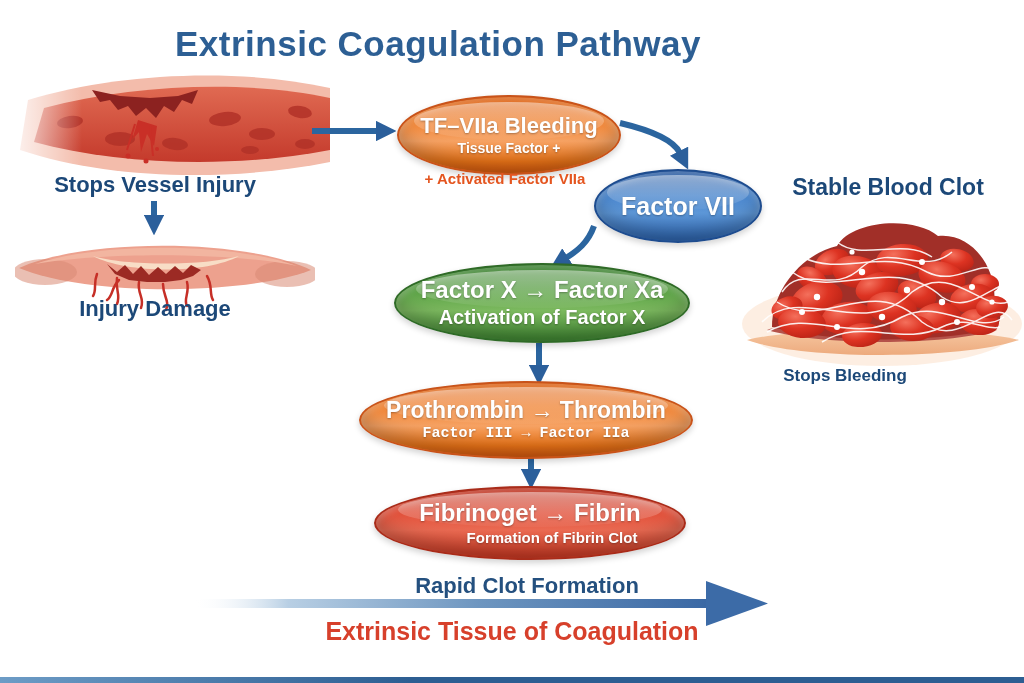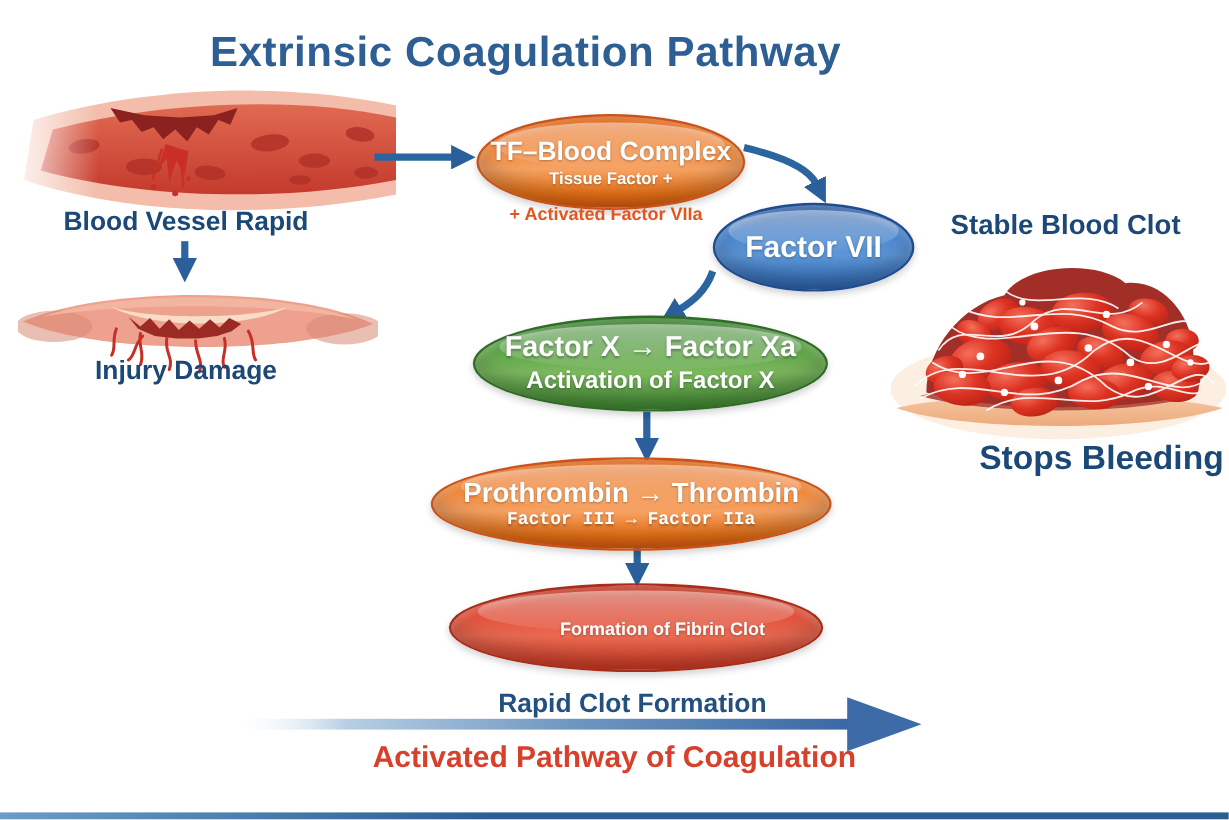--- a/index.html
+++ b/index.html
@@ -110,21 +110,21 @@
   <polygon fill="#8c2220" points="92,26 120,32 150,34 178,32 198,26 192,40 182,36 174,48 164,42 156,54 146,44 136,52 128,42 118,46 110,36 100,38"></polygon>
   <polygon fill="#c92f27" points="138,56 132,76 139,68 141,88 147,70 154,82 157,62"></polygon>
   <path d="M135,60 L127,86" stroke="#c92f27" stroke-width="2" fill="none"></path>
   <path d="M150,62 L153,92" stroke="#c92f27" stroke-width="2" fill="none"></path>
   <circle cx="128" cy="92" r="2.5" fill="#c92f27"></circle>
   <circle cx="146" cy="97" r="2.5" fill="#c92f27"></circle>
   <circle cx="157" cy="85" r="2" fill="#c92f27"></circle>
   <rect x="0" y="0" width="82" height="118" fill="url(#fadeL)"></rect>
 </svg>
 
-<div class="abs side-label" style="left:35px;top:172px;width:240px;font-size:22px">Blood Vessel Rapid</div>
+<div class="abs side-label" style="left:35px;top:172px;width:240px;font-size:22px">Stops Vessel Injury</div>
 
 <svg class="abs" style="left:15px;top:216px" width="300" height="96" viewBox="0 0 300 96">
   <path d="M4,52 C70,22 230,22 296,54 C230,80 70,80 4,52 Z" fill="#eda18e"></path>
   <ellipse cx="30" cy="56" rx="32" ry="13" fill="#d98a74" opacity="0.55"></ellipse>
   <ellipse cx="272" cy="58" rx="32" ry="13" fill="#d98a74" opacity="0.55"></ellipse>
   <path d="M20,48 C85,26 215,26 282,50 C215,36 88,36 20,48 Z" fill="#f2b5a0"></path>
   <path d="M78,40 C110,50 190,50 224,40 C192,58 112,58 78,40 Z" fill="#f8ddc6"></path>
   <polygon fill="#9c2a24" points="92,48 102,56 110,49 118,58 126,50 134,59 143,51 151,58 160,50 168,57 176,49 186,54 178,60 166,64 150,66 132,66 114,64 100,58"></polygon>
   <g stroke="#c62f27" stroke-width="2.5" fill="none" stroke-linecap="round">
     <path d="M102,62 C100,74 106,78 102,88"></path>
@@ -149,40 +149,41 @@
     <path d="M154,201 L154,217" marker-end="url(#ah)"></path>
     <path d="M312,131 L378,131" marker-end="url(#ah)"></path>
     <path d="M620,123 C654,131 674,141 680,153" marker-end="url(#ah)"></path>
     <path d="M594,226 C588,243 577,251 566,258" marker-end="url(#ah)"></path>
     <path d="M539,343 L539,367" marker-end="url(#ah)"></path>
     <path d="M531,452 L531,471" marker-end="url(#ah)"></path>
   </g>
 </svg>
 
 <div class="node node-orange n1">
-  <span class="node-label">TF–Blood Complex</span>
+  <span class="node-label">TF–VIIa Bleeding</span>
   <span class="node-sub">Tissue Factor +</span>
 </div>
 <div class="abs node-caption">+ Activated Factor VIIa</div>
 
 <div class="node node-blue n2">
   <span class="node-label">Factor VII</span>
 </div>
 
 <div class="node node-green n3">
   <span class="node-label">Factor X → Factor Xa</span>
   <span class="node-sub">Activation of Factor X</span>
 </div>
 
 <div class="node node-orange n4">
   <span class="node-label">Prothrombin → Thrombin</span>
   <span class="node-sub">Factor III → Factor IIa</span>
 </div>
 
 <div class="node node-red n5">
+  <span class="node-label">Fibrinoget → Fibrin</span>
   <span class="node-sub">Formation of Fibrin Clot</span>
 </div>
 
 <div class="abs side-label" style="left:788px;top:174px;width:200px;font-size:23px">Stable Blood Clot</div>
 
 <svg class="abs" style="left:742px;top:202px" width="282" height="165" viewBox="0 0 282 165">
   <defs>
     <radialGradient id="rbcG" cx="0.35" cy="0.3" r="0.9">
       <stop offset="0" stop-color="#f4705c"></stop>
       <stop offset="0.45" stop-color="#dd3322"></stop>
@@ -238,32 +239,32 @@
       <circle cx="230" cy="85" r="3"></circle>
     <circle cx="95" cy="125" r="3"></circle>
       <circle cx="180" cy="60" r="3"></circle>
       <circle cx="60" cy="110" r="3"></circle>
     <circle cx="215" cy="120" r="3"></circle>
       <circle cx="250" cy="100" r="2.6"></circle>
       <circle cx="110" cy="50" r="2.6"></circle>
   </g>
 </svg>
 
-<div class="abs side-label" style="left:816px;top:366px;width:180px;font-size:28px">Stops Bleeding</div>
+<div class="abs side-label" style="left:755px;top:366px;width:180px;font-size:17px">Stops Bleeding</div>
 
 <div class="abs footer-arrow-label">Rapid Clot Formation</div>
 
 <svg class="abs" style="left:180px;top:576px" width="610" height="56" viewBox="0 0 610 56">
   <defs>
     <linearGradient id="bodyG" x1="0" y1="0" x2="1" y2="0">
       <stop offset="0" stop-color="#ffffff" stop-opacity="0.1"></stop>
       <stop offset="0.18" stop-color="#b8cfe4"></stop>
       <stop offset="0.55" stop-color="#6e96c0"></stop>
       <stop offset="1" stop-color="#3a68a4"></stop>
     </linearGradient>
   </defs>
   <rect x="16" y="23" width="512" height="9" fill="url(#bodyG)"></rect>
   <polygon points="526,5 588,27.5 526,50" fill="#3c6ba7"></polygon>
 </svg>
 
-<div class="abs footer-pathway-label">Activated Pathway of Coagulation</div>
+<div class="abs footer-pathway-label">Extrinsic Tissue of Coagulation</div>
 
 <div class="abs bottom-border"></div>
 
 </body></html>

